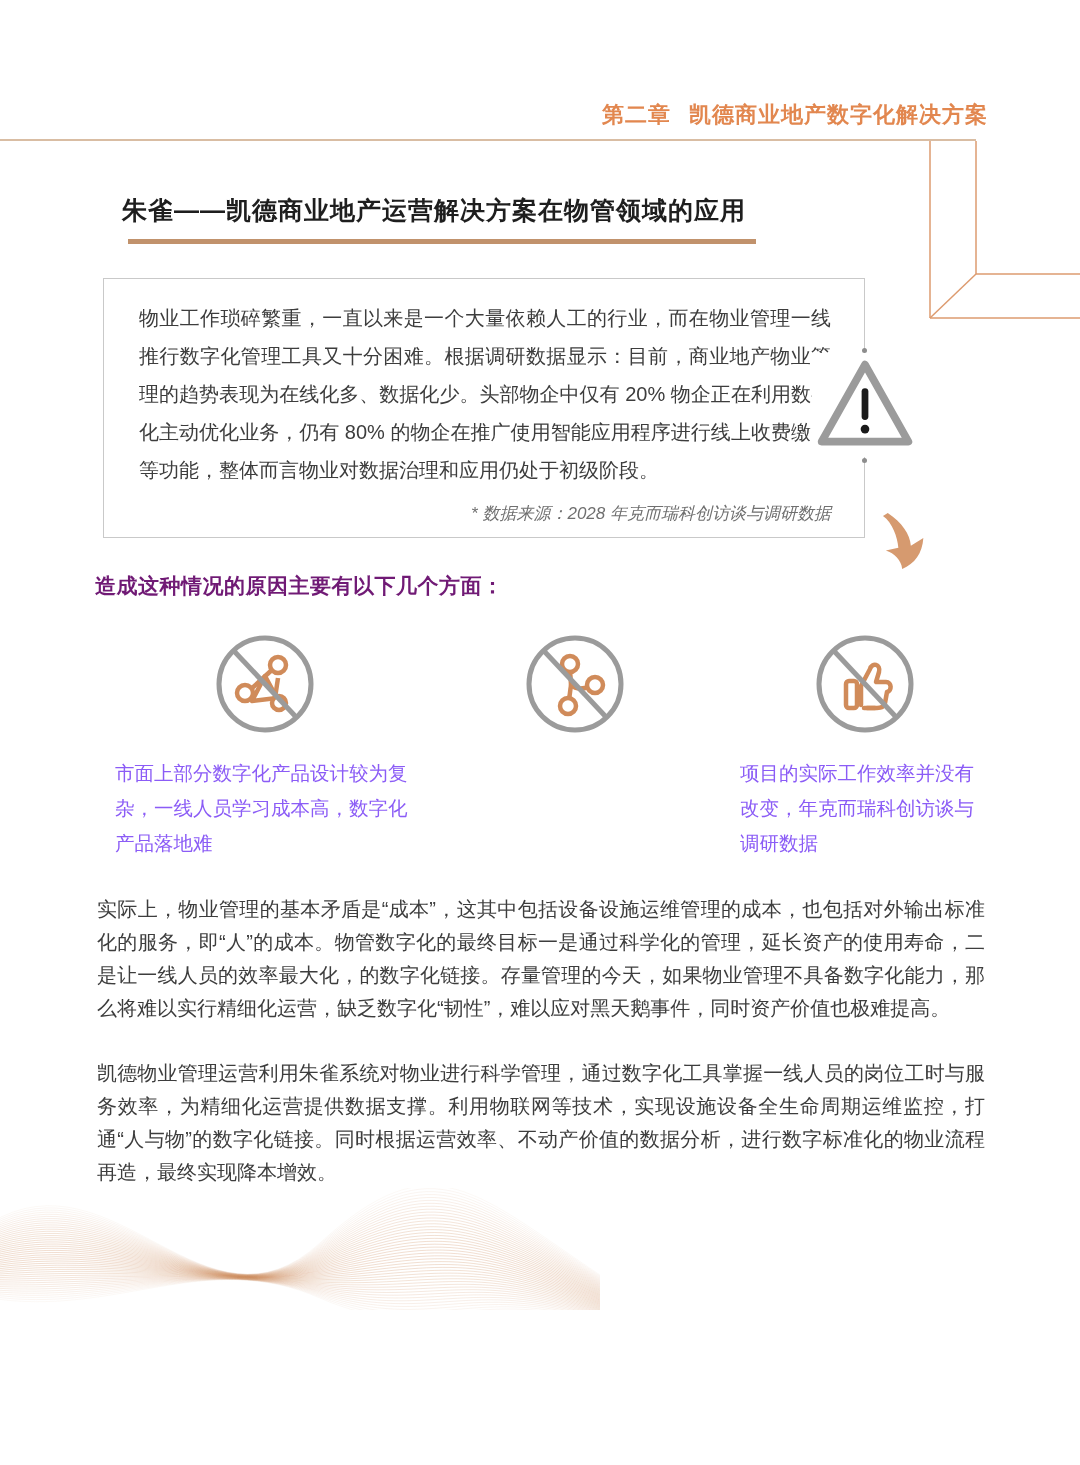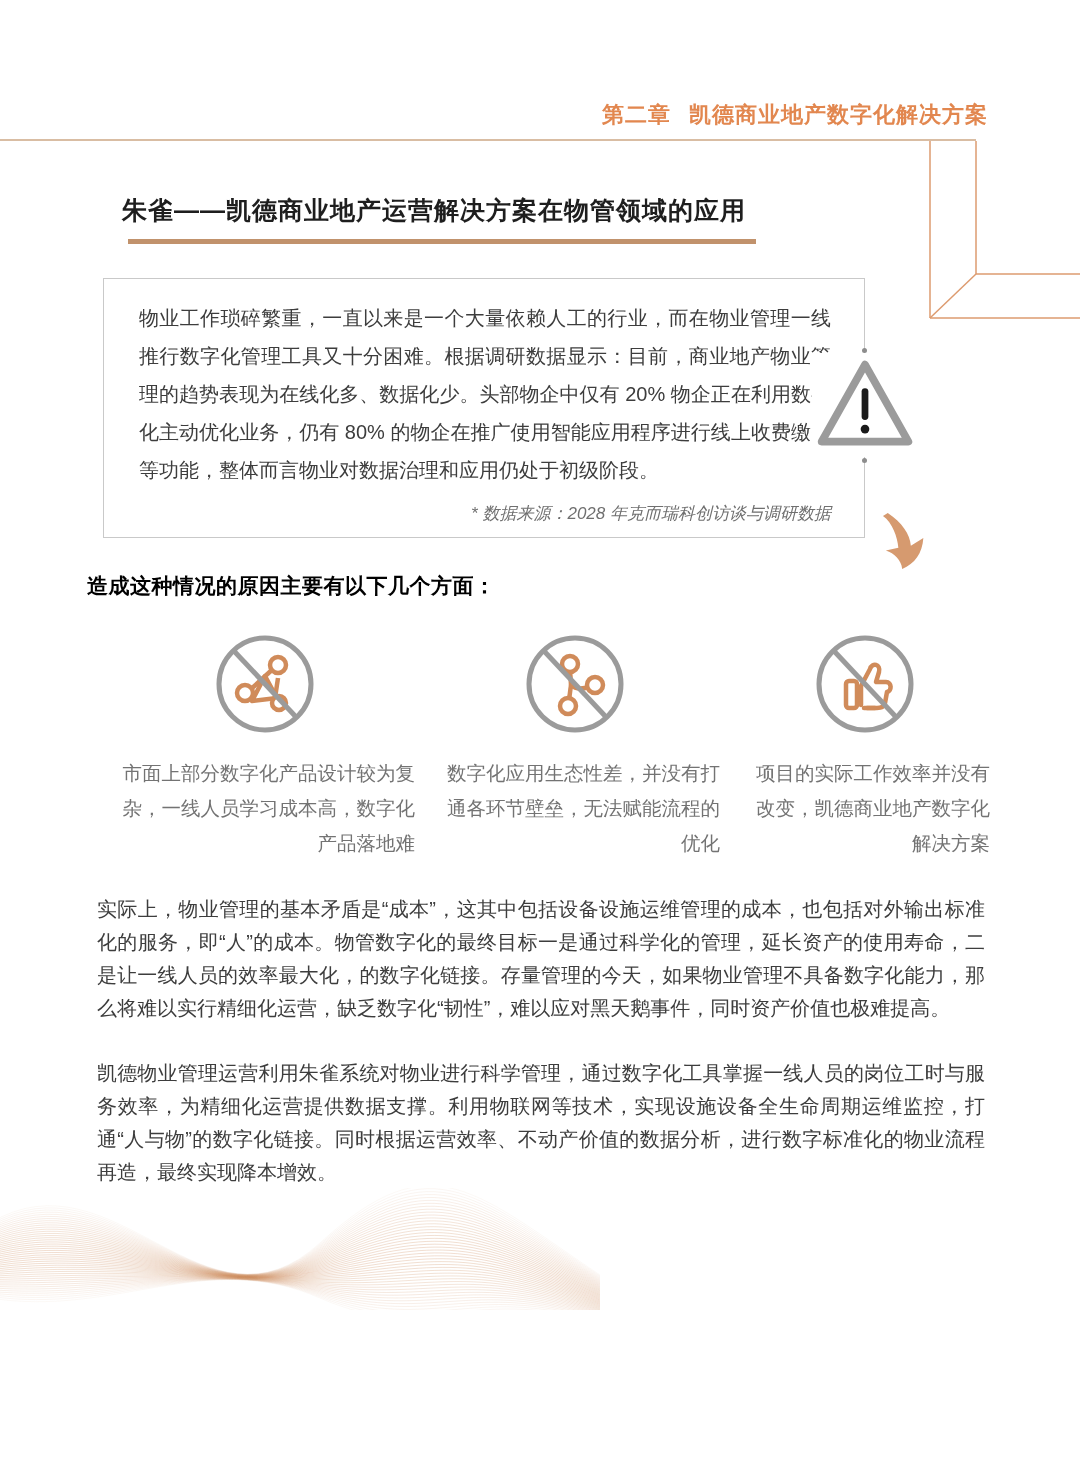--- a/index.html
+++ b/index.html
@@ -53,31 +53,31 @@
   }
   .border-dot{
     position:absolute;width:5px;height:5px;border-radius:50%;
     background:#8d8d8d;
   }
   .dot-top{left:862px;top:348px;}
   .dot-bottom{left:862px;top:458px;}
   .curved-arrow{position:absolute;left:882px;top:512px;width:50px;height:58px;}
   
   .reasons-heading{
-    position:absolute;left:87px;top:572px;
-    font-size:21px;font-weight:bold;color:#000000;letter-spacing:0.5px;
+    position:absolute;left:95px;top:572px;
+    font-size:21px;font-weight:bold;color:#701a75;letter-spacing:0.5px;
   }
   .reason-col{position:absolute;top:634px;text-align:center;}
   .col-1{left:115px;width:300px;}
   .col-2{left:430px;width:290px;}
   .col-3{left:740px;width:250px;}
   .reason-icon{display:block;margin:0 auto 22px auto;}
   .reason-text{
-    font-size:19.5px;line-height:35px;color:#737373;margin:0;
-    text-align:right;
+    font-size:19.5px;line-height:35px;color:#8b5cf6;margin:0;
+    text-align:left;
   }
   
   .para{
     position:absolute;left:97px;width:888px;
     font-size:20px;line-height:33px;color:#3d3d3d;
     text-align:justify;margin:0;
   }
   .para-1{top:893px;}
   .para-2{top:1057px;}
   
@@ -153,34 +153,33 @@
         <line x1="46" y1="51" x2="45" y2="36"></line>
         <line x1="46" y1="51" x2="44" y2="66"></line>
         <path d="M46,51 Q52,57 64,53"></path>
         <circle cx="45" cy="30" r="8" fill="#ffffff"></circle>
         <circle cx="43" cy="72" r="8" fill="#ffffff"></circle>
         <circle cx="70" cy="51" r="8" fill="#ffffff"></circle>
       </g>
       <circle cx="50" cy="50" r="46" fill="none" stroke="#9B9B9B" stroke-width="5"></circle>
       <line x1="19" y1="17" x2="82" y2="84" stroke="#9B9B9B" stroke-width="5"></line>
     </svg>
-    <p class="reason-text">数字化应用生态性差，并没有打通各环节壁垒，无法赋能流程的优化</p>
   </div>
 
   <div class="reason-col col-3">
     <svg class="reason-icon" width="100" height="100" viewBox="0 0 100 100">
       <g fill="none" stroke="#D08B5A" stroke-width="4.5" stroke-linejoin="round" stroke-linecap="round">
         <rect x="31" y="47" width="11" height="27" rx="3"></rect>
         <path d="M46,71 L46,52 L55,35 C57,28 66,30 64,38 L61,48 L71,48 C77,48 77,57 72,58 L70,69 C69,73 66,74 62,74 L52,74"></path>
         <line x1="49" y1="74" x2="60" y2="74"></line>
       </g>
       <circle cx="50" cy="50" r="46" fill="none" stroke="#9B9B9B" stroke-width="5"></circle>
       <line x1="19" y1="17" x2="82" y2="84" stroke="#9B9B9B" stroke-width="5"></line>
     </svg>
-    <p class="reason-text">项目的实际工作效率并没有改变，凯德商业地产数字化解决方案</p>
+    <p class="reason-text">项目的实际工作效率并没有改变，年克而瑞科创访谈与调研数据</p>
   </div>
 
   <p class="para para-1">实际上，物业管理的基本矛盾是“成本”，这其中包括设备设施运维管理的成本，也包括对外输出标准化的服务，即“人”的成本。物管数字化的最终目标一是通过科学化的管理，延长资产的使用寿命，二是让一线人员的效率最大化，的数字化链接。存量管理的今天，如果物业管理不具备数字化能力，那么将难以实行精细化运营，缺乏数字化“韧性”，难以应对黑天鹅事件，同时资产价值也极难提高。</p>
   <p class="para para-2">凯德物业管理运营利用朱雀系统对物业进行科学管理，通过数字化工具掌握一线人员的岗位工时与服务效率，为精细化运营提供数据支撑。利用物联网等技术，实现设施设备全生命周期运维监控，打通“人与物”的数字化链接。同时根据运营效率、不动产价值的数据分析，进行数字标准化的物业流程再造，最终实现降本增效。</p>
 
   <svg class="wave" id="wave-svg" viewBox="0 0 600 180" preserveAspectRatio="none">
       <path d="M -10 35 C 115 -40, 205 160, 320 55 S 475 5, 612 95" fill="none" stroke="#C8824F" stroke-width="0.7" stroke-opacity="0.080"></path>
       <path d="M -10 36.666666666666664 C 115 -36.22222222222222, 205 157.77777777777777, 320 56.22222222222222 S 475 7, 612 96" fill="none" stroke="#C8824F" stroke-width="0.7" stroke-opacity="0.101"></path>
       <path d="M -10 38.333333333333336 C 115 -32.44444444444444, 205 155.55555555555554, 320 57.44444444444444 S 475 9, 612 97" fill="none" stroke="#C8824F" stroke-width="0.7" stroke-opacity="0.122"></path>
       <path d="M -10 40 C 115 -28.666666666666664, 205 153.33333333333334, 320 58.666666666666664 S 475 11, 612 98" fill="none" stroke="#C8824F" stroke-width="0.7" stroke-opacity="0.142"></path>

